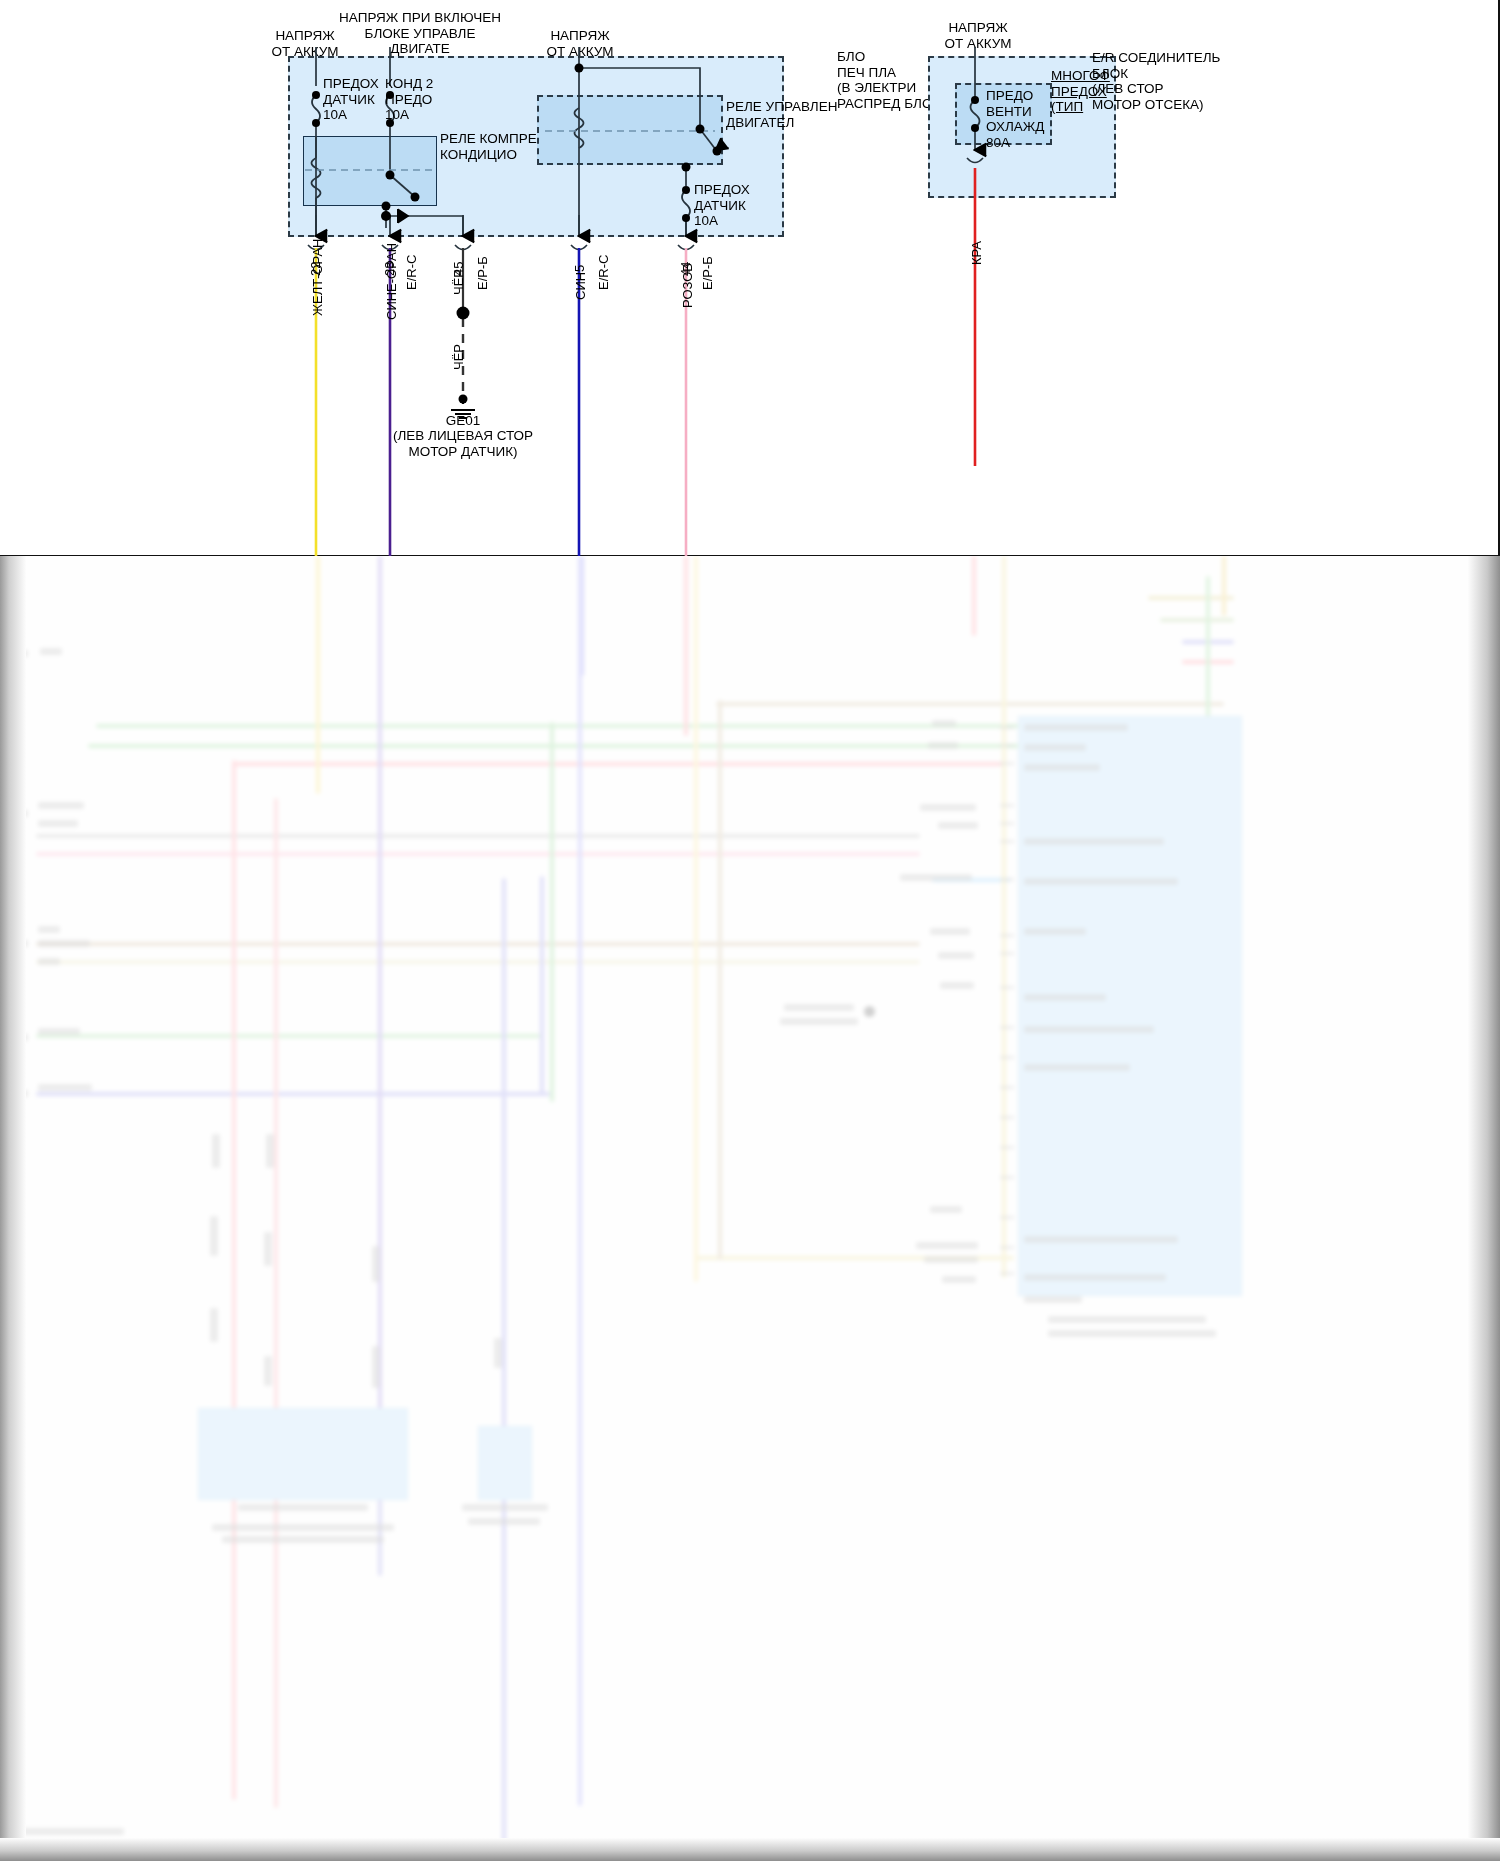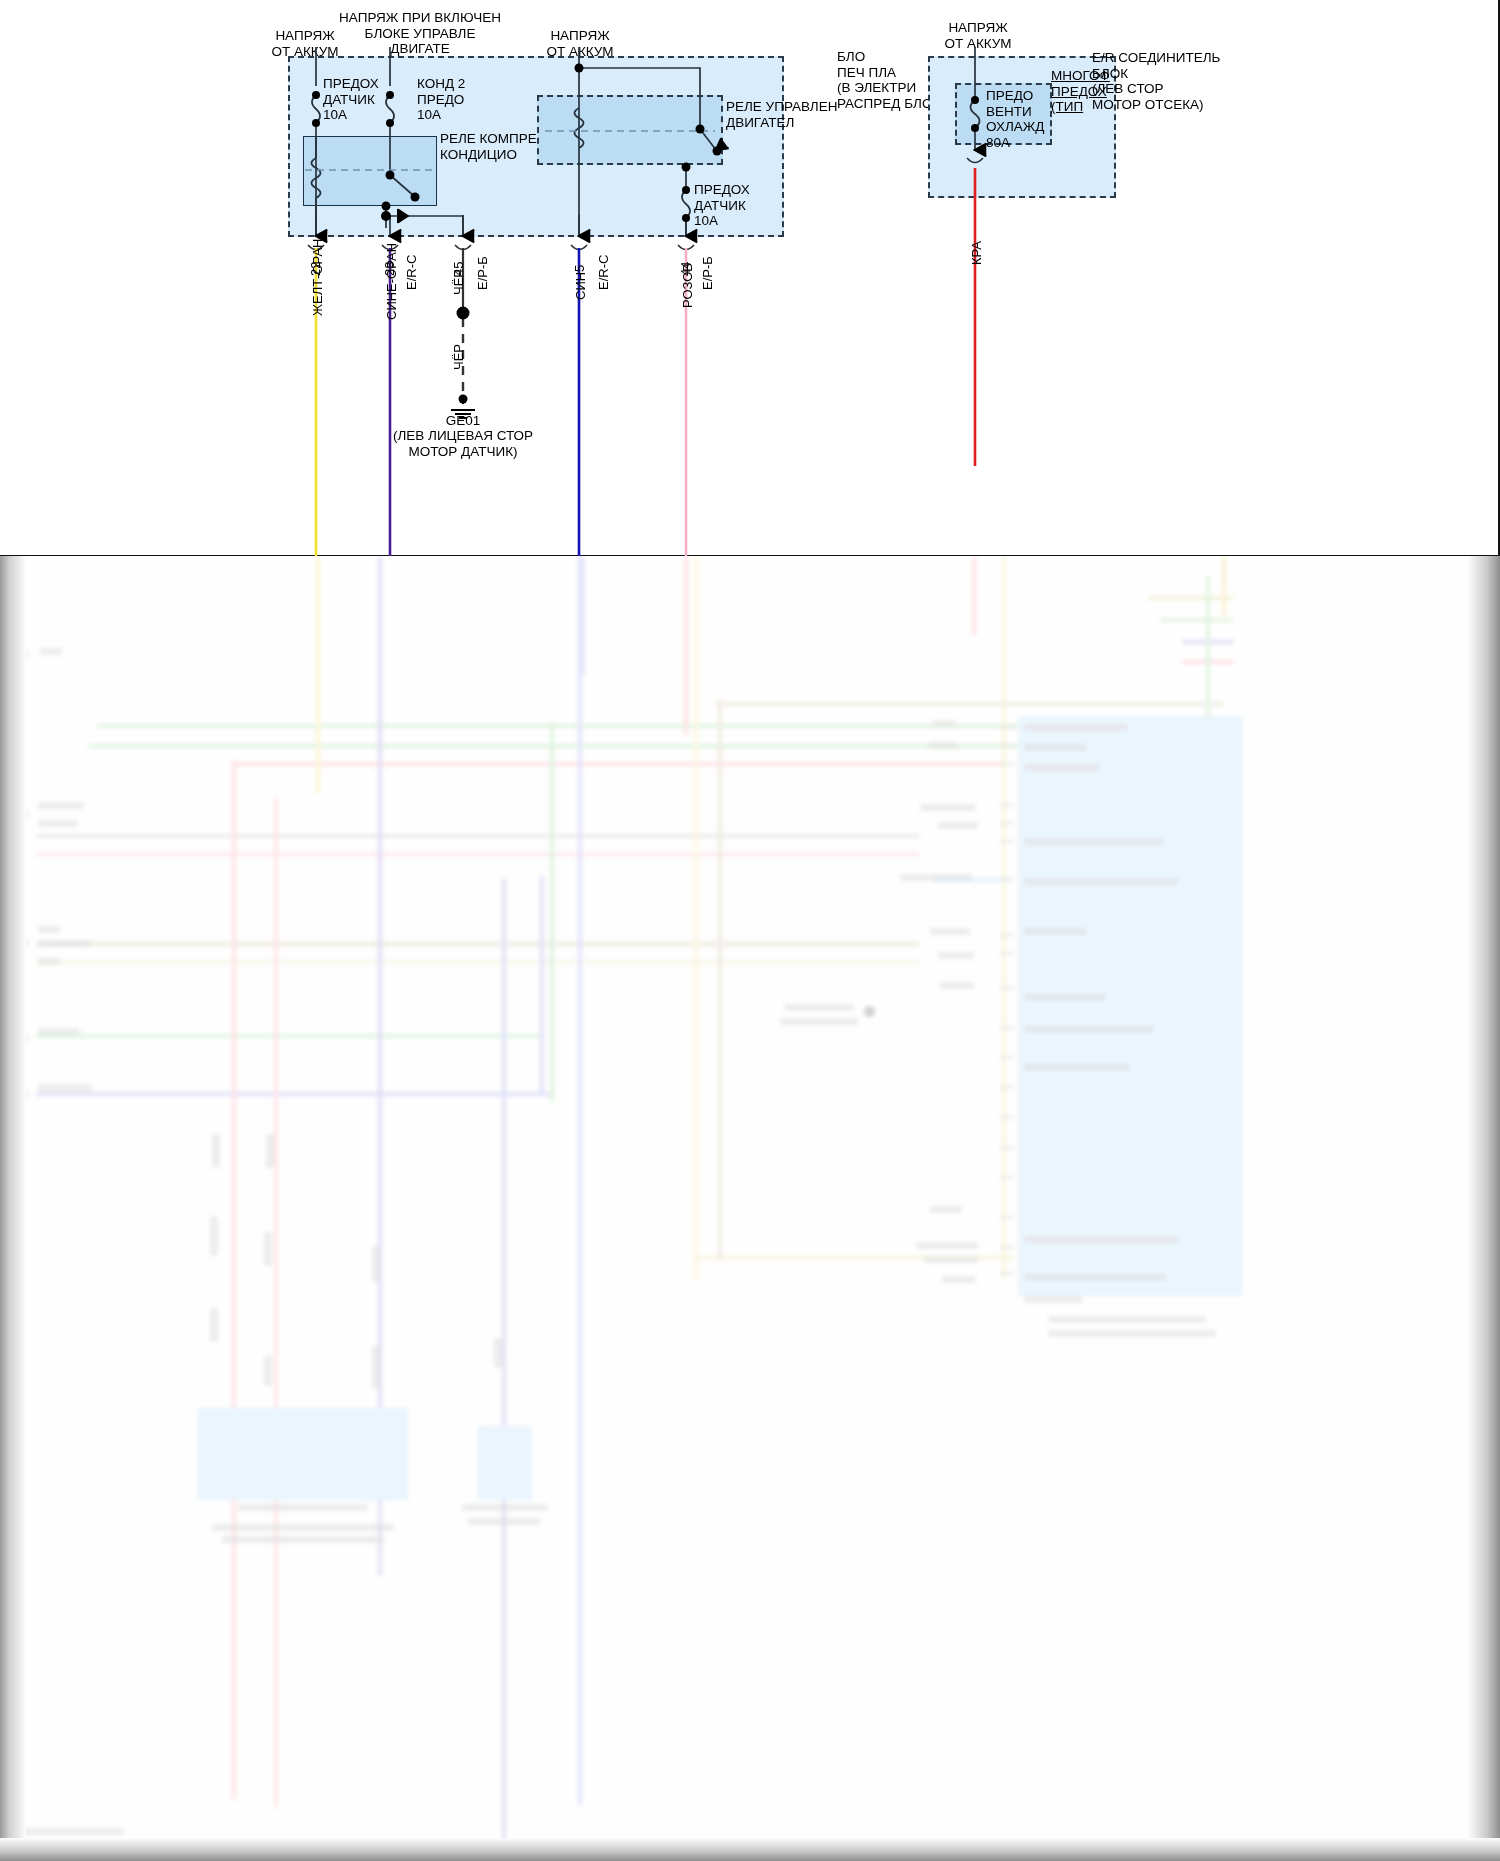--- a/index.html
+++ b/index.html
@@ -317,21 +317,21 @@
         <circle cx="686" cy="218" r="4"></circle>
         <circle cx="975" cy="100" r="4"></circle>
         <circle cx="975" cy="128" r="4"></circle>
         <circle cx="463" cy="313" r="6.5"></circle>
       </g>
     </svg>
 
     <div class="lbl" style="left:323px;top:76px;">ПРЕДОХ
 ДАТЧИК
 10А</div>
-    <div class="lbl" style="left:417px;top:76px;">КОНД 2
+    <div class="lbl" style="left:385px;top:76px;">КОНД 2
 ПРЕДО
 10А</div>
     <div class="lbl" style="left:694px;top:182px;">ПРЕДОХ
 ДАТЧИК
 10А</div>
     <div class="lbl" style="left:986px;top:88px;">ПРЕДО
 ВЕНТИ
 ОХЛАЖД
 80А</div>
 

